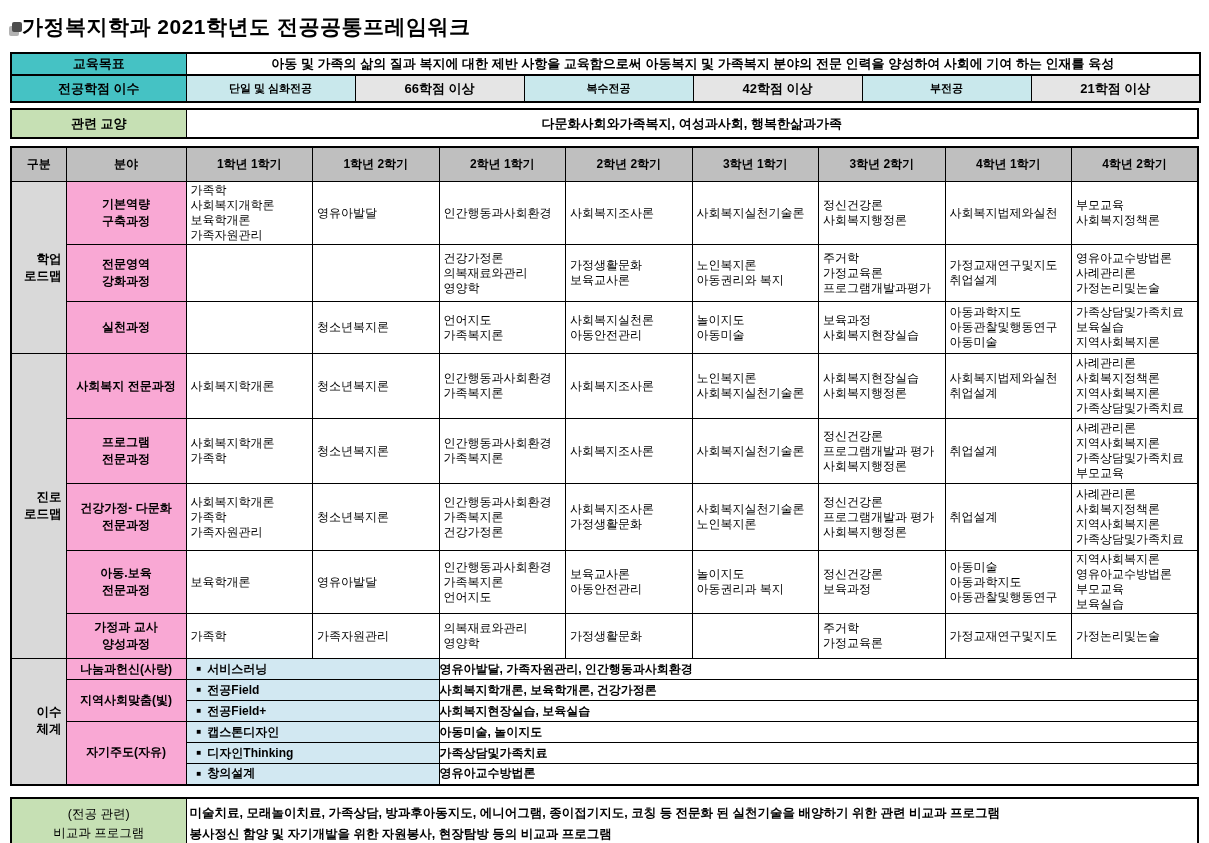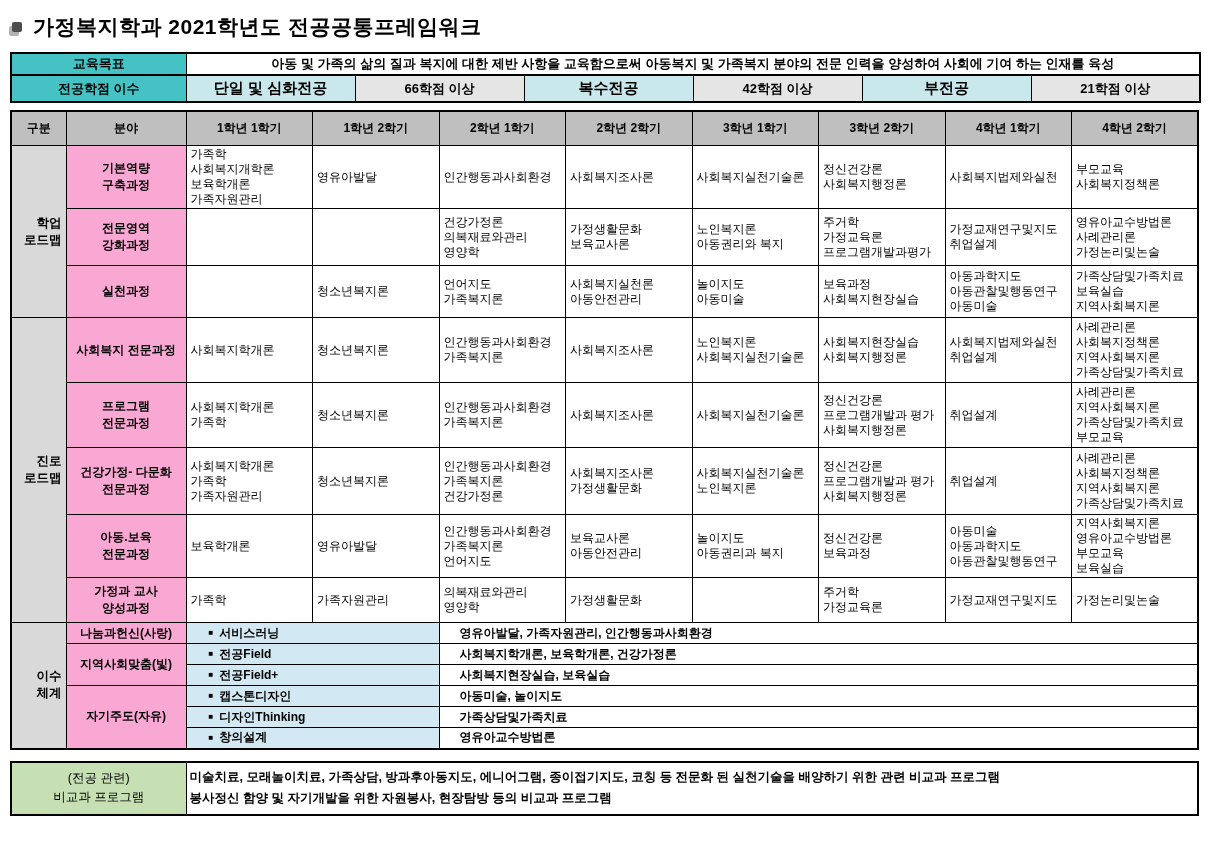--- a/index.html
+++ b/index.html
@@ -3,52 +3,52 @@
 <meta charset="utf-8">
 <style>
   html,body{margin:0;padding:0;}
   body{
     width:1209px;height:843px;background:#ffffff;color:#000;
     font-family:"Liberation Sans","DejaVu Sans",sans-serif;
     overflow:hidden;
   }
   .wrap{padding:0 10px;}
   
-  .titlebar{display:flex;align-items:center;gap:11px;padding:13px 0 11px 2px;}
+  .titlebar{display:flex;align-items:center;gap:0;padding:13px 0 11px 2px;}
   .bullet{width:10px;height:10px;background:#4d4d4d;border-radius:2px;box-shadow:-3px 4px 0 #b3b3b3;flex:0 0 auto;}
   .page-title{font-size:21px;font-weight:bold;letter-spacing:0.5px;}
   
   table{border-collapse:collapse;table-layout:fixed;width:1189px;}
   table{border:2px solid #000;}
   td,th{border:1px solid #000;padding:1px 4px;font-size:12px;vertical-align:middle;overflow:hidden;}
   .pre{white-space:pre-line;}
   
   .teal{background:#45c2c4;font-weight:bold;text-align:center;font-size:13px;}
-  .tlight{background:#c9e8ec;font-weight:bold;text-align:center;font-size:15px;}
+  .tlight{background:#c9e8ec;font-weight:bold;text-align:center;font-size:11px;}
   .wcell{font-weight:bold;text-align:center;font-size:13px;background:#e5e5e5;}
   .green{background:#c6e0b4;font-weight:bold;text-align:center;font-size:13px;}
   .goal{font-weight:bold;text-align:center;font-size:13px;background:#fff;}
   .rA{height:16px;}
   .rA td{border-bottom-width:2px;}
   .rB{height:27px;}
   .rC{height:29px;}
   .t2{margin-top:5px;}
   .main{margin-top:7px;}
   .bt{margin-top:11px;}
   
   th{background:#bfbfbf;font-size:12px;font-weight:bold;padding:8px;}
   .hdr{height:18px;}
   .grp{background:#d9d9d9;font-weight:bold;text-align:right;font-size:12.5px;}
   .field{background:#f9a8d4;font-weight:bold;text-align:center;font-size:12px;}
   .course{background:#fff;text-align:left;line-height:1.25;font-size:12px;}
   .hr0{height:62px;} .hr1{height:57px;} .hr2{height:52px;} .hr3{height:65px;}
   .hr4{height:65px;} .hr5{height:67px;} .hr6{height:62px;} .hr7{height:45px;margin-left:33px;}
   .hc{height:21px;}
-  .citem{background:#d2e8f2;font-weight:bold;text-align:left;font-size:12px;padding-left:22px;}
-  .cval{background:#fff;font-weight:bold;text-align:left;font-size:12px;padding-left:20px;}
+  .citem{background:#d2e8f2;font-weight:bold;text-align:left;font-size:12px;padding-left:10px;}
+  .cval{background:#fff;font-weight:bold;text-align:left;font-size:12px;padding-left:0;}
   .sq::before{content:"■";font-size:8px;margin-right:6px;vertical-align:1.5px;}
   
   .bt td{height:49px;}
   .blabel{background:#c6e0b4;text-align:center;font-size:12.5px;line-height:1.5;}
   .blines{background:#fff;padding-left:3px;}
   .bline{font-weight:bold;font-size:12.5px;line-height:1.7;text-align:left;}
 </style>
 </head>
 <body>
 
@@ -79,20 +79,32 @@
       <td class="tlight">단일 및 심화전공</td>
       <td class="wcell">66학점 이상</td>
       <td class="tlight">복수전공</td>
       <td class="wcell">42학점 이상</td>
       <td class="tlight">부전공</td>
       <td class="wcell">21학점 이상</td>
     </tr>
   </tbody>
     </table>
 
+  <table class="t2">
+    <colgroup>
+        <col style="width:175px">
+        <col>
+      </colgroup>
+    <tbody>
+        <tr class="rC">
+      <td class="green">관련 교양</td>
+      <td class="goal">다문화사회와가족복지, 여성과사회, 행복한삶과가족</td>
+    </tr>
+  </tbody>
+    </table>
 
   <table class="main">
     <colgroup>
       <col style="width:55px">
         <col style="width:120px">
       <col>
         <col>
         <col>
         <col>
         <col>

